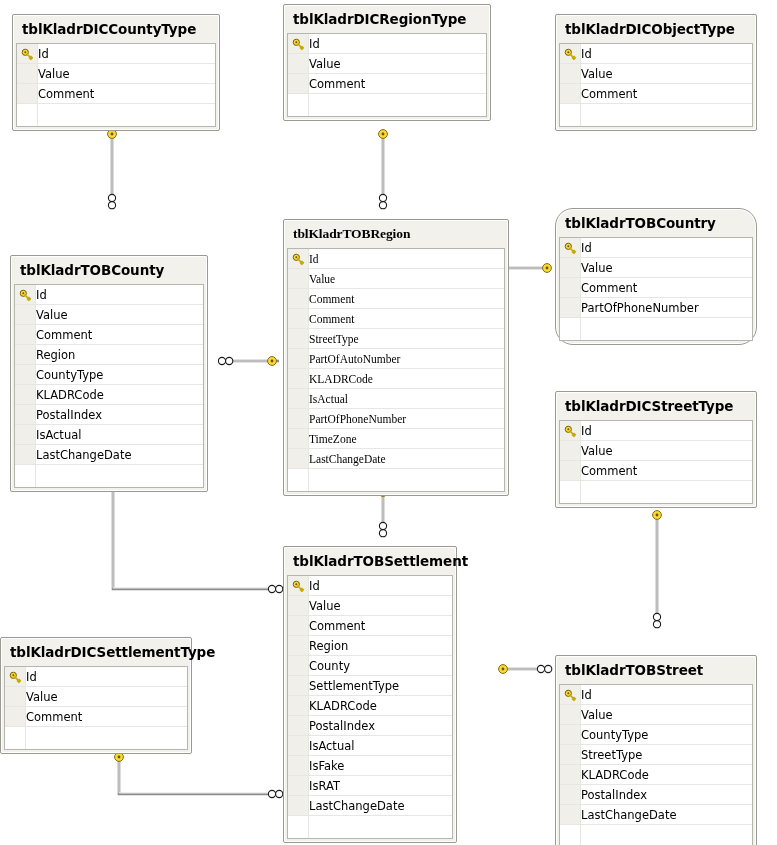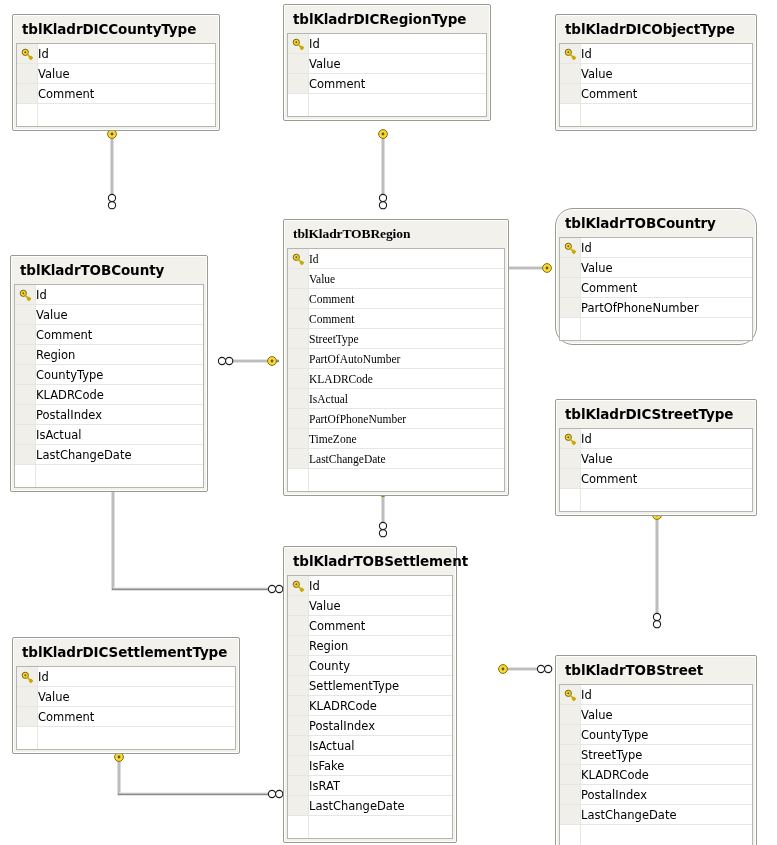--- a/index.html
+++ b/index.html
@@ -387,21 +387,21 @@
           </div>
           <div class="row">
             <div class="gutter"></div>
             <div class="fname">PartOfPhoneNumber</div>
           </div>
           <div class="row filler">
             <div class="gutter"></div>
           </div>
         </div>
       </div>
-      <div class="tbl" style="left: 555px; top: 399px; width: 202px;">
+      <div class="tbl" style="left: 555px; top: 391px; width: 202px;">
         <div class="tbl-hd">tblKladrDICStreetType</div>
         <div class="tbl-body">
           <div class="row">
             <div class="gutter">
               <svg class="keyglyph" viewBox="0 0 13 13" aria-hidden="true">
                 <circle cx="4.3" cy="4.3" r="3.1" fill="#f7d93b" stroke="#7a6200" stroke-width="1"></circle>
                 <circle cx="4.3" cy="4.3" r="1.0" fill="#6b5500"></circle>
                 <path d="M6.2 6.2 L10.6 10.6 M8.6 10.0 L9.8 11.2 M10.0 8.6 L11.2 9.8" stroke="#c9a800" stroke-width="1.6" fill="none" stroke-linecap="square"></path>
               </svg>
             </div>
@@ -475,21 +475,21 @@
           </div>
           <div class="row">
             <div class="gutter"></div>
             <div class="fname">LastChangeDate</div>
           </div>
           <div class="row filler">
             <div class="gutter"></div>
           </div>
         </div>
       </div>
-      <div class="tbl" style="left: 12px; top: 637px; width: 228px;">
+      <div class="tbl" style="left: 0; top: 637px; width: 192px;">
         <div class="tbl-hd">tblKladrDICSettlementType</div>
         <div class="tbl-body">
           <div class="row">
             <div class="gutter">
               <svg class="keyglyph" viewBox="0 0 13 13" aria-hidden="true">
                 <circle cx="4.3" cy="4.3" r="3.1" fill="#f7d93b" stroke="#7a6200" stroke-width="1"></circle>
                 <circle cx="4.3" cy="4.3" r="1.0" fill="#6b5500"></circle>
                 <path d="M6.2 6.2 L10.6 10.6 M8.6 10.0 L9.8 11.2 M10.0 8.6 L11.2 9.8" stroke="#c9a800" stroke-width="1.6" fill="none" stroke-linecap="square"></path>
               </svg>
             </div>

